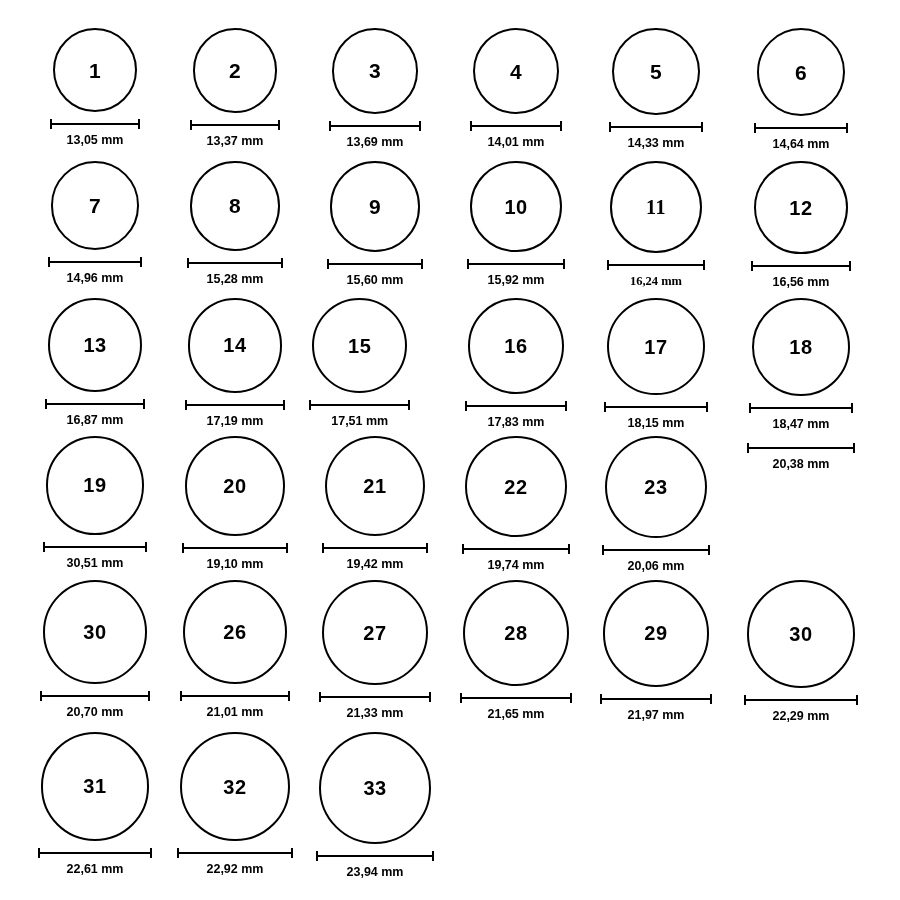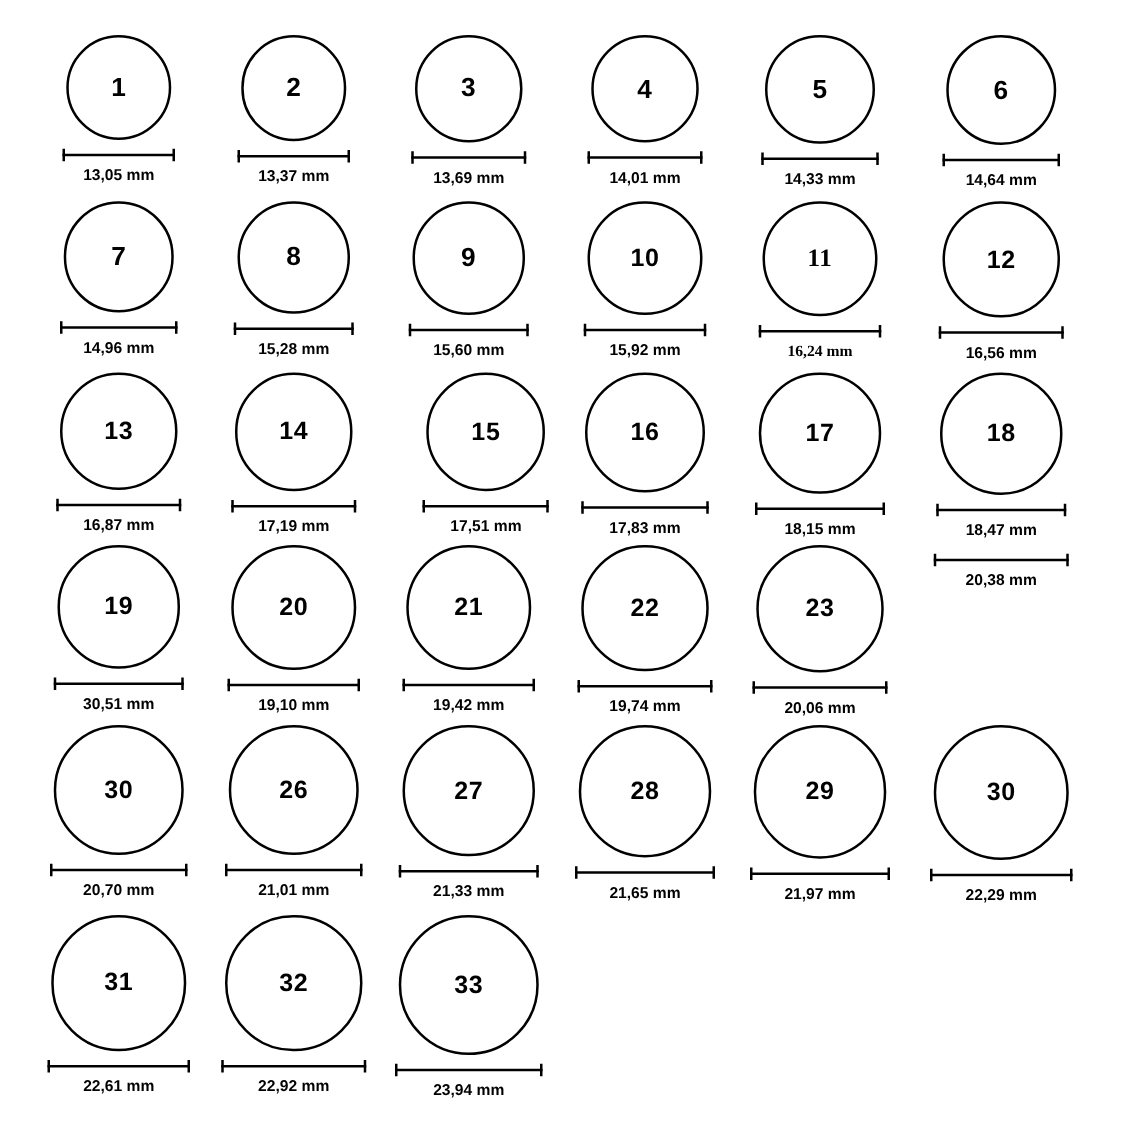--- a/index.html
+++ b/index.html
@@ -223,21 +223,21 @@
       <div class="ring-circle" style="width: 94.6446px; height: 94.6446px; border-color: rgb(0, 0, 0);">
         <span class="ring-number" style="font-size: 20px;">14</span>
       </div>
       <div class="measure" style="width: 100.645px;">
         <div class="bar"></div>
         <div class="cap left"></div>
         <div class="cap right"></div>
       </div>
       <div class="ring-label">17,19 mm</div>
     </div>
-    <div class="ring-cell" style="left: 338px; top: 298px; width: 101.467px;">
+    <div class="ring-cell" style="left: 309px; top: 298px; width: 101.467px;">
       <div class="ring-circle" style="width: 95.4674px; height: 95.4674px; border-color: rgb(0, 0, 0);">
         <span class="ring-number" style="font-size: 20px;">15</span>
       </div>
       <div class="measure" style="width: 101.467px;">
         <div class="bar"></div>
         <div class="cap left"></div>
         <div class="cap right"></div>
       </div>
       <div class="ring-label">17,51 mm</div>
     </div>

